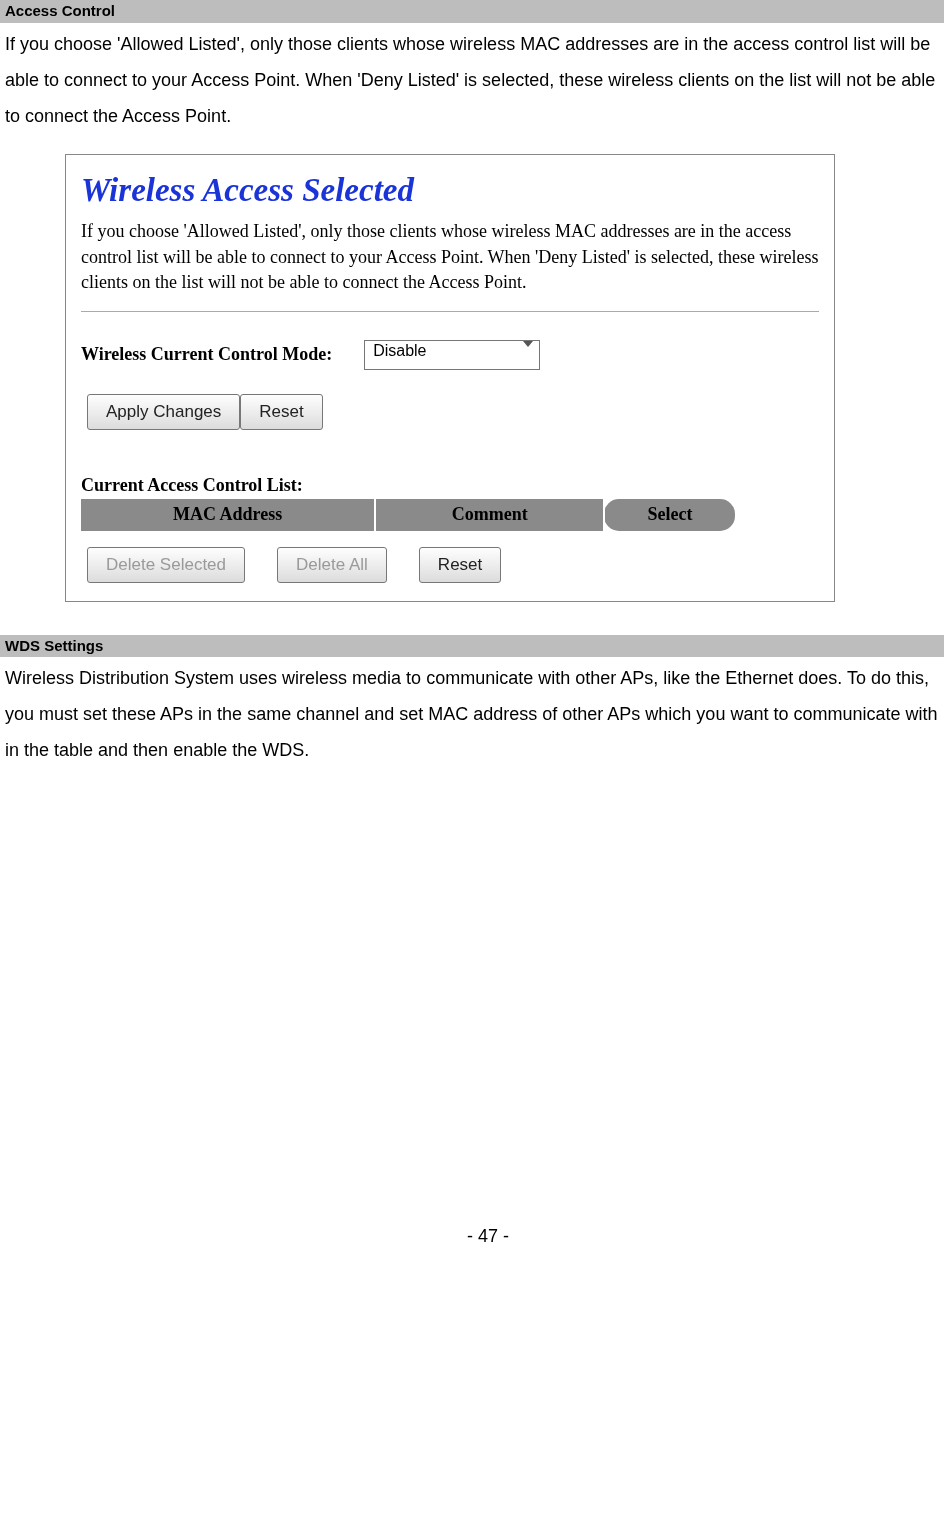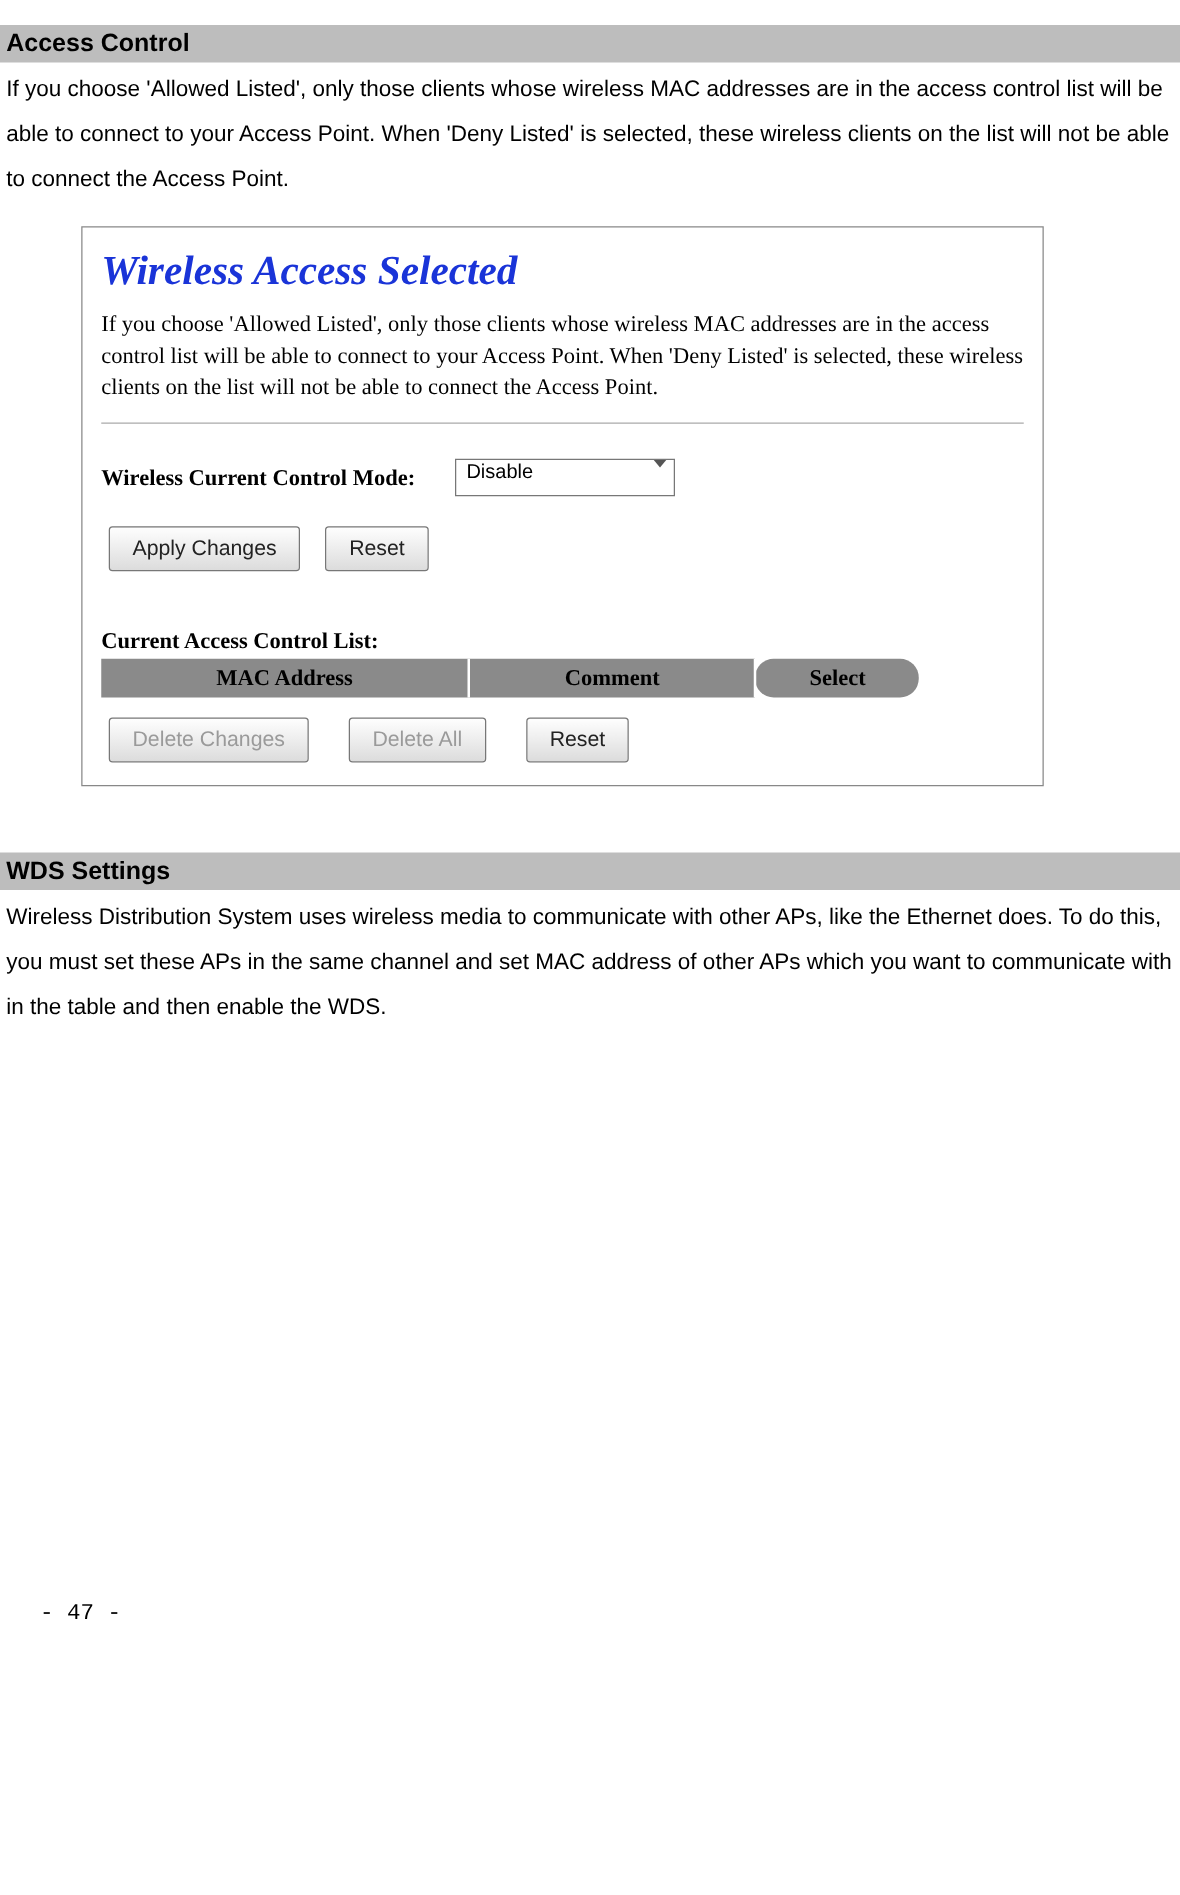--- a/index.html
+++ b/index.html
@@ -8,23 +8,22 @@
     padding: 0;
     width: 944px;
     font-size: 18px;
     line-height: 2.0;
     color: #000;
   }
   .section-header {
     background: #bdbdbd;
     font-weight: bold;
     padding: 0 5px;
-    font-size: 20px;
+    font-size: 15px;
     line-height: 1.5;
-    margin-top: 20px;
   }
   .section-paragraph {
     padding: 3px 5px 10px 5px;
     font-size: 18px;
   }
   .screenshot-box {
     margin: 10px 65px 15px 65px;
     border: 1.5px solid #888;
     padding: 8px 15px 12px 15px;
     width: 770px;
@@ -109,21 +108,20 @@
     color: #222;
     cursor: pointer;
   }
   .btn.disabled {
     color: #9a9a9a;
     cursor: default;
   }
   .btn-row {
     margin: 24px 0 6px 6px;
     display: flex;
-    gap: 20px;
   }
   .list-label {
     font-weight: bold;
     font-size: 18px;
     margin: 44px 0 2px 0;
     font-family: 'Times New Roman', serif;
   }
   .list-table {
     border-collapse: collapse;
     width: 654px;
@@ -139,24 +137,25 @@
   .list-table th:last-child { border-right: none; }
   .col1 { width: 45%; }
   .col2 { width: 35%; }
   .col3 { width: 20%; border-radius: 15px; }
   .btn-row2 {
     margin: 16px 0 6px 6px;
     display: flex;
     gap: 32px;
   }
   .page-num {
+    text-align: center;
     font-size: 18px;
     margin-top: 440px;
     padding-bottom: 10px;
-    font-family: Liberation Mono, monospace;
+    font-family: Liberation Sans, sans-serif;
     margin-left: 32px;
   }
   .spacer { height: 18px; }
 </style>
 </head>
 <body>
 
 <div class="section-header">Access Control</div>
 <div class="section-paragraph">If you choose 'Allowed Listed', only those clients whose wireless MAC addresses are in the access control list will be able to connect to your Access Point. When 'Deny Listed' is selected, these wireless clients on the list will not be able to connect the Access Point.</div>
 
@@ -184,21 +183,21 @@
     <tbody>
         <tr>
       <th class="col1">MAC Address</th>
       <th class="col2">Comment</th>
       <th class="col3">Select</th>
     </tr>
   </tbody>
     </table>
 
   <div class="btn-row2">
-    <div class="btn disabled">Delete Changes</div>
+    <div class="btn disabled">Delete Selected</div>
     <div class="btn disabled">Delete All</div>
     <div class="btn">Reset</div>
   </div>
 </div>
 
 <div class="spacer"></div>
 
 <div class="section-header">WDS Settings</div>
 <div class="section-paragraph">Wireless Distribution System uses wireless media to communicate with other APs, like the Ethernet does. To do this, you must set these APs in the same channel and set MAC address of other APs which you want to communicate with in the table and then enable the WDS.</div>
 

